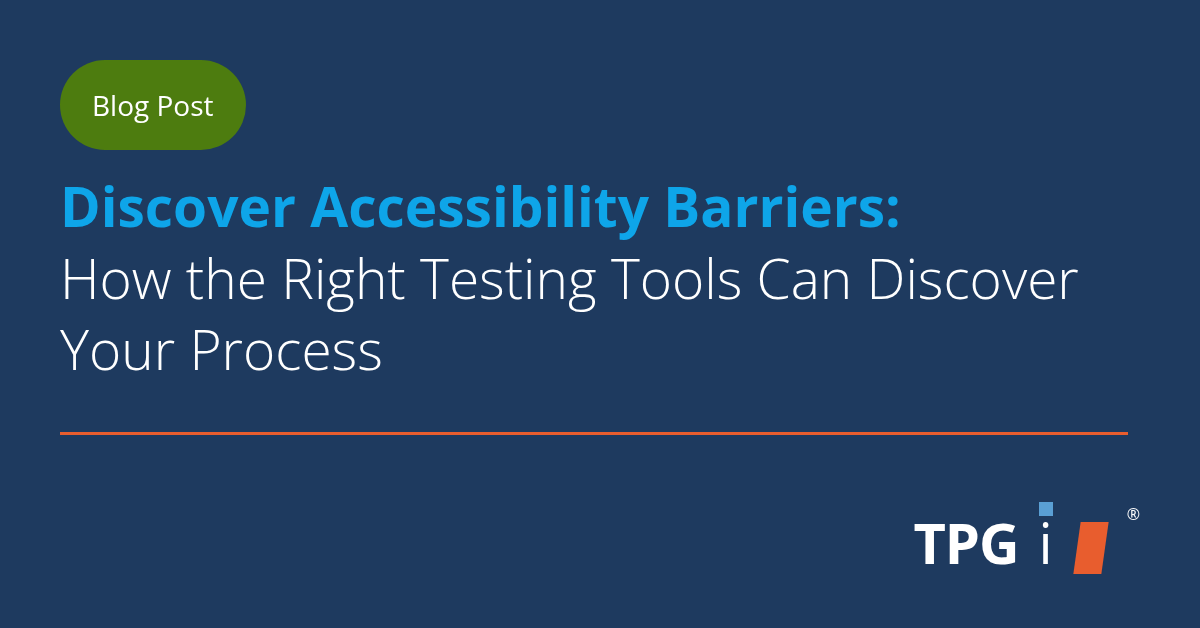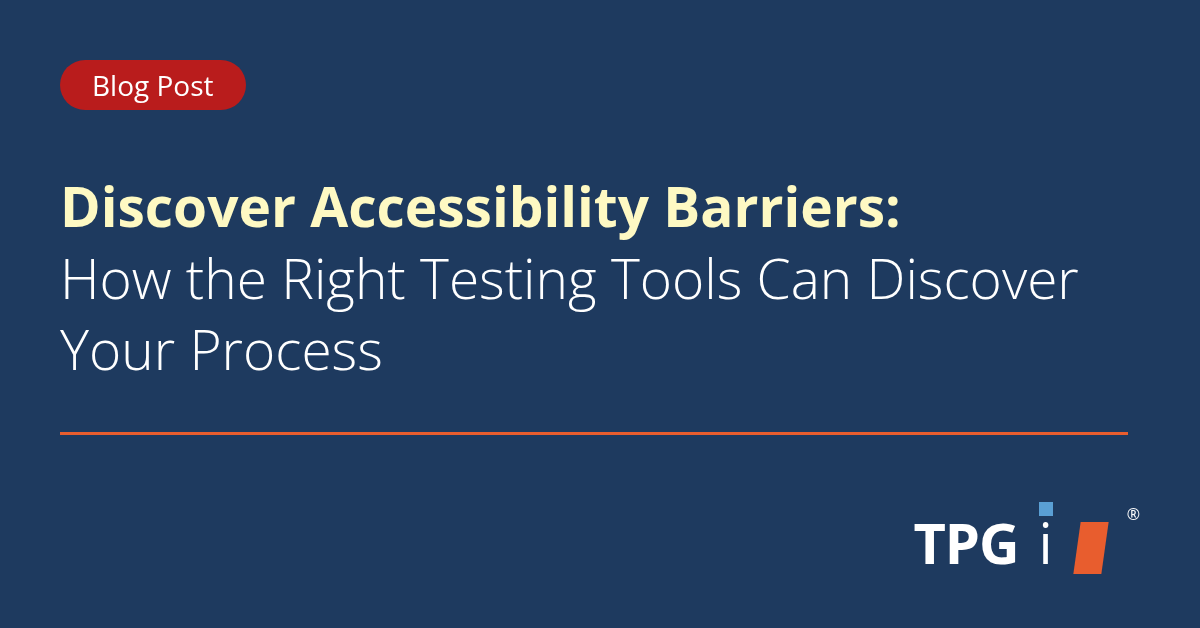--- a/index.html
+++ b/index.html
@@ -12,36 +12,36 @@
       height: 628px;
       background-color: #1e3a5f;
       font-family: -apple-system, BlinkMacSystemFont, "Segoe UI", "Open Sans", sans-serif;
       position: relative;
       overflow: hidden;
     }
     .badge {
       position: absolute;
       top: 60px;
       left: 60px;
-      background-color: #b91c1c;
+      background-color: #4d7c0f;
       color: #ffffff;
       font-size: 28px;
       font-weight: 400;
-      padding: 6px 32px;
+      padding: 26px 32px;
       border-radius: 999px;
       display: inline-block;
     }
     .heading-container {
       position: absolute;
       top: 170px;
       left: 60px;
       right: 60px;
     }
     .heading-bold {
-      color: #fef9c3;
+      color: #0ea5e9;
       font-size: 55px;
       font-weight: 700;
       line-height: 1.3;
     }
     .heading-light {
       color: #ffffff;
       font-size: 55px;
       font-weight: 300;
       line-height: 1.3;
     }

